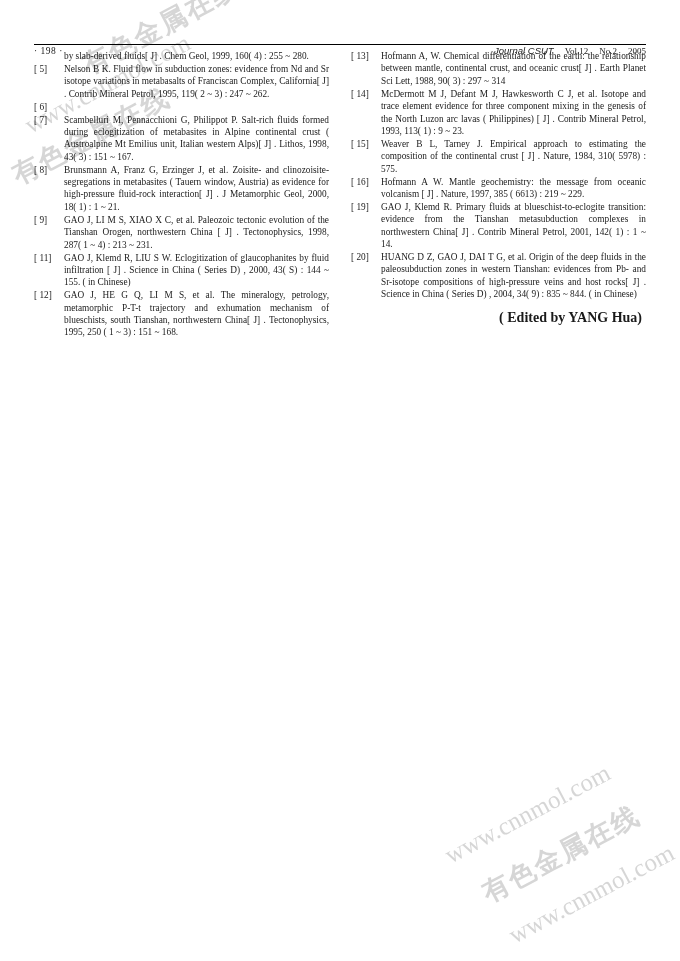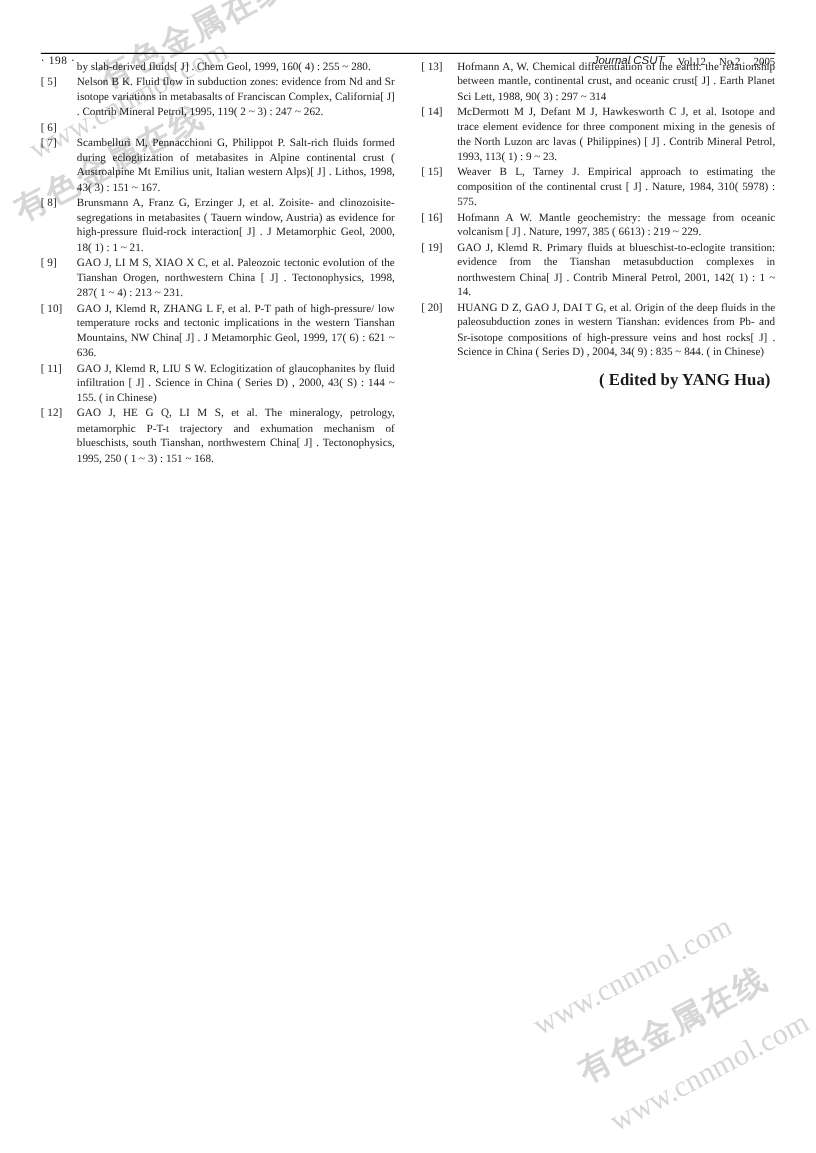--- a/index.html
+++ b/index.html
@@ -164,24 +164,20 @@
       </div>
       <div class="ref">
         <span class="ref-num">[ 8]</span>
         <span class="ref-body">Brunsmann A, Franz G, Erzinger J, et al. Zoisite- and clinozoisite-segregations in metabasites ( Tauern window, Austria) as evidence for high-pressure fluid-rock interaction[ J] . J Metamorphic Geol, 2000, 18( 1) : 1 ~ 21.</span>
       </div>
       <div class="ref">
         <span class="ref-num">[ 9]</span>
         <span class="ref-body">GAO J, LI M S, XIAO X C, et al. Paleozoic tectonic evolution of the Tianshan Orogen, northwestern China [ J] . Tectonophysics, 1998, 287( 1 ~ 4) : 213 ~ 231.</span>
       </div>
       <div class="ref">
-        <span class="ref-num">[ 10]</span>
-        <span class="ref-body">GAO J, Klemd R, ZHANG L F, et al. P-T path of high-pressure/ low temperature rocks and tectonic implications in the western Tianshan Mountains, NW China[ J] . J Metamorphic Geol, 1999, 17( 6) : 621 ~ 636.</span>
-      </div>
-      <div class="ref">
         <span class="ref-num">[ 11]</span>
         <span class="ref-body">GAO J, Klemd R, LIU S W. Eclogitization of glaucophanites by fluid infiltration [ J] . Science in China ( Series D) , 2000, 43( S) : 144 ~ 155. ( in Chinese)</span>
       </div>
       <div class="ref">
         <span class="ref-num">[ 12]</span>
         <span class="ref-body">GAO J, HE G Q, LI M S, et al. The mineralogy, petrology, metamorphic P-T-t trajectory and exhumation mechanism of blueschists, south Tianshan, northwestern China[ J] . Tectonophysics, 1995, 250 ( 1 ~ 3) : 151 ~ 168.</span>
       </div>
     </div>
 
     <div class="col">

